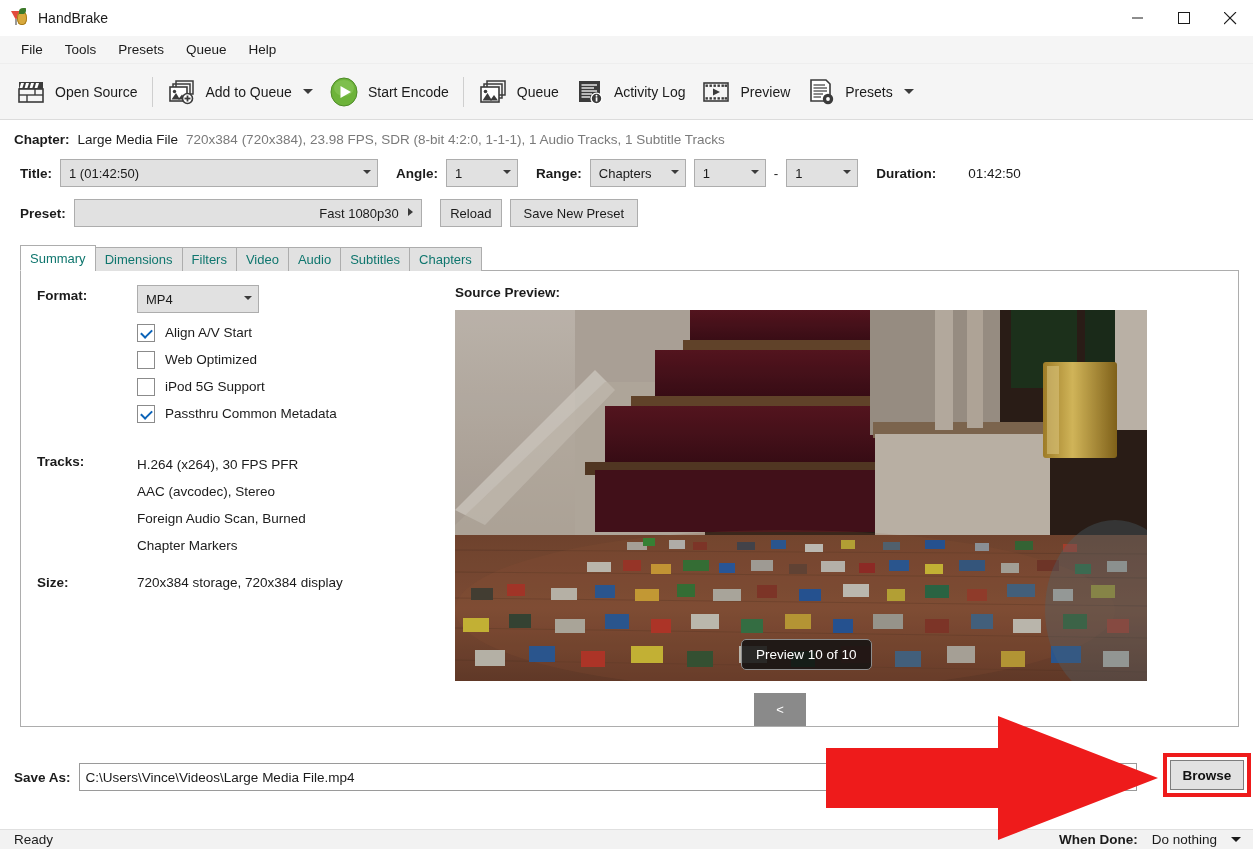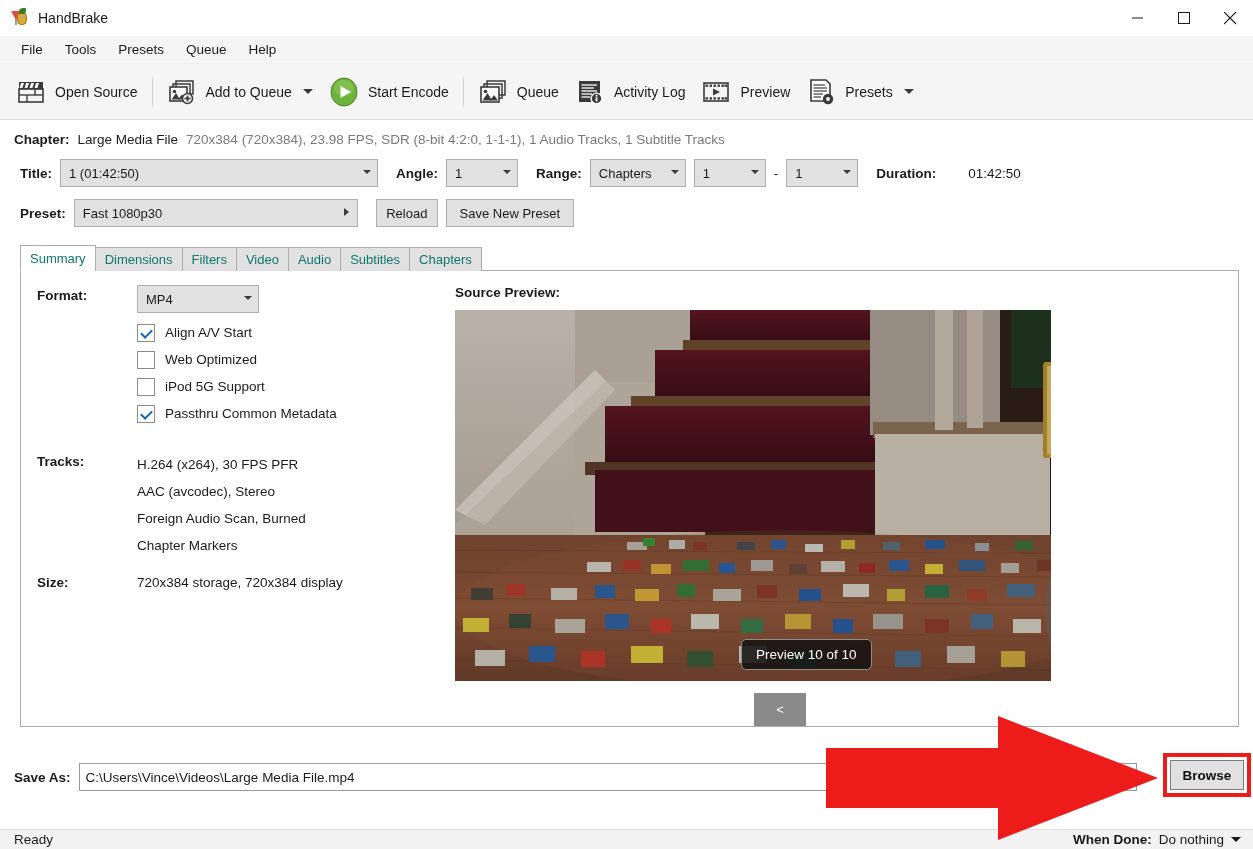--- a/index.html
+++ b/index.html
@@ -144,21 +144,21 @@
     transform:rotate(-45deg);
   }
   .chk-lbl{ font-size:13.5px; }
 
   .tracks-lines div{ line-height:27px;font-size:13.5px; }
 
   
   .preview-col{ padding-left:14px; }
   .preview-title{ font-weight:bold;font-size:13.5px;margin-bottom:10px; }
   .preview-img{
-    width:596px;height:371px;position:relative;overflow:hidden;
+    width:692px;height:371px;position:relative;overflow:hidden;
     background:#2a1d17;
   }
   .pv-pill{
     position:absolute;left:286px;top:329px;
     background:rgba(20,18,18,.87);border:1px solid #8e8e8e;border-radius:5px;
     color:#ffffff;font-size:13.5px;padding:7px 14px;white-space:nowrap;
   }
   .pv-slider{
     margin-top:12px;width:52px;height:33px;background:#8a8a8a;
     display:flex;align-items:center;justify-content:center;
@@ -185,21 +185,21 @@
     font-size:13.5px;font-weight:bold;color:#111111;
   }
 
   
   .statusbar{
     position:absolute;left:0;right:0;bottom:0;height:20px;
     background:#f2f2f2;border-top:1px solid #e0e0e0;
     display:flex;align-items:center;
   }
   .status-left{ margin-left:14px;font-size:13.5px; }
-  .status-right{ margin-left:auto;margin-right:12px;display:flex;align-items:center;gap:7px; }
+  .status-right{ margin-left:auto;margin-right:12px;display:flex;align-items:center;gap:14px; }
   .wd-label{ font-weight:bold;font-size:13.5px; }
   .wd-value{ font-size:13.5px; }
   .wd-caret{
     width:0;height:0;border-left:5px solid transparent;border-right:5px solid transparent;
     border-top:5px solid #1b1b1b;
   }
 
   
   .red-arrow{ position:absolute;left:826px;top:716px;width:332px;height:126px;z-index:30; }
 </style>
@@ -406,21 +406,21 @@
     <span>1</span>
     <span class="chev"></span>
   </div>
 
   <span class="cell-lbl" style="margin-left:18px;">Duration:</span>
   <span style="font-size:13.5px;margin-left:24px;">01:42:50</span>
 </div>
 
 <div class="preset-row">
   <span class="cell-lbl">Preset:</span>
-  <div class="combo arrow-right" style="width:284px;">
+  <div class="combo arrow-right" style="width:348px;justify-content:flex-end;">
     <span>Fast 1080p30</span>
     <span class="chev"></span>
   </div>
   <div class="btn" style="margin-left:18px;width:62px;">Reload</div>
   <div class="btn" style="margin-left:8px;width:128px;">Save New Preset</div>
 </div>
 
 <div class="tabs-wrap">
   <div class="tabs">
     <div class="tab active">Summary</div>

